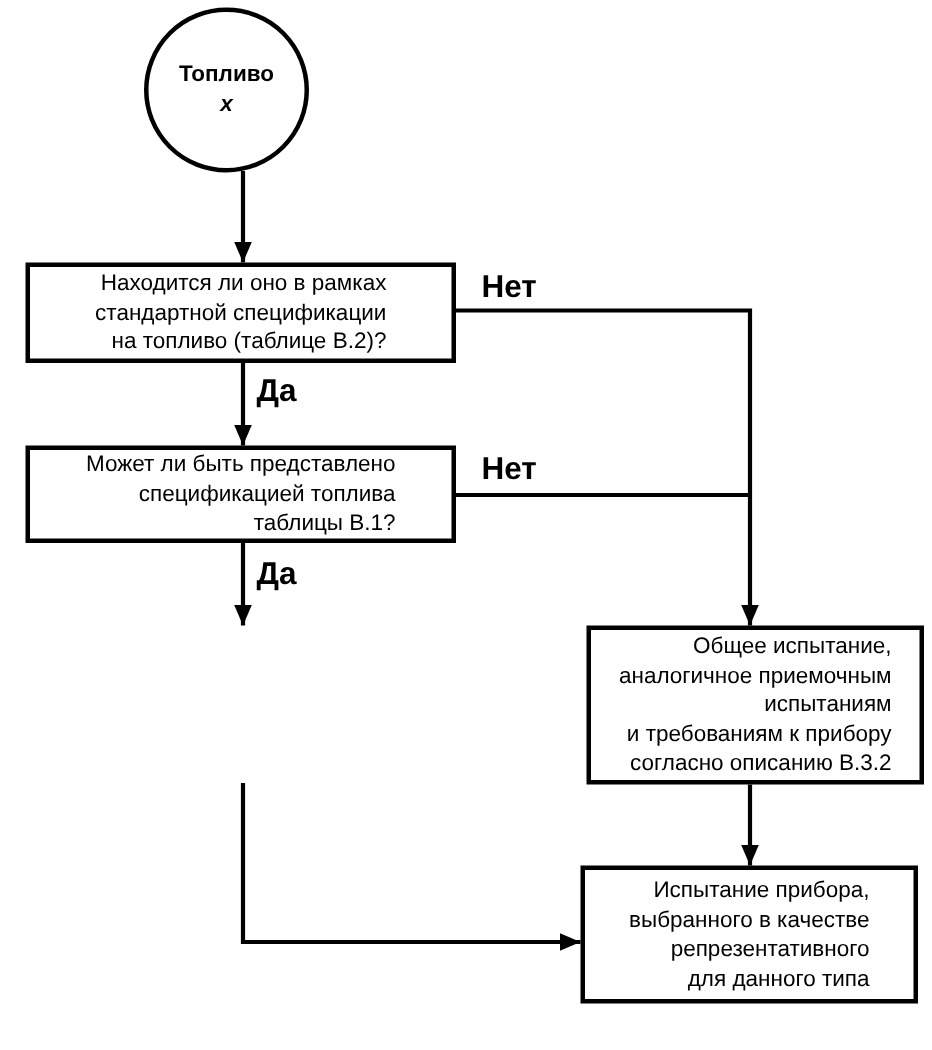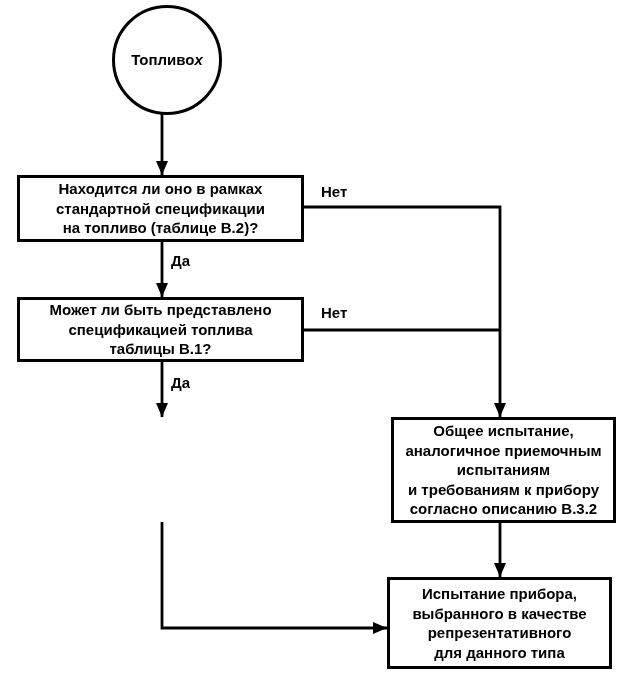--- a/index.html
+++ b/index.html
@@ -18,57 +18,57 @@
   }
   .connectors {
     position: absolute;
     left: 0;
     top: 0;
     width: 621px;
     height: 700px;
   }
   .start-circle {
     position: absolute;
-    left: 112px;
+    left: 96px;
     top: 5px;
     width: 104px;
     height: 104px;
     border: 3px solid #000000;
     border-radius: 50%;
     display: flex;
-    flex-direction: row;
+    flex-direction: column;
     align-items: center;
     justify-content: center;
     text-align: center;
     font-size: 15px;
     font-weight: bold;
     line-height: 20px;
   }
   .box {
     position: absolute;
     border: 3px solid #000000;
     box-sizing: border-box;
     display: flex;
     align-items: center;
     justify-content: center;
-    text-align: center;
+    text-align: right;
     font-size: 15px;
-    font-weight: bold;
+    font-weight: normal;
     line-height: 19.5px;
     white-space: pre-line;
     padding: 0 6px;
   }
   .box-q1 { left: 17px; top: 175px; width: 287px; height: 67px; }
   .box-q2 { left: 17px; top: 297px; width: 287px; height: 65px; }
   .box-limited { left: 17px; top: 417px; width: 287px; height: 105px; }
   .box-general { left: 391px; top: 417px; width: 225px; height: 106px; }
   .box-device  { left: 387px; top: 577px; width: 225px; height: 92px; }
   .edge-label {
     position: absolute;
-    font-size: 15px;
+    font-size: 21px;
     font-weight: bold;
     line-height: 17px;
     white-space: nowrap;
   }
   .label-no-1  { left: 321px; top: 183px; }
   .label-no-2  { left: 321px; top: 304px; }
   .label-yes-1 { left: 171px; top: 252px; }
   .label-yes-2 { left: 171px; top: 374px; }
   .var-italic { font-style: italic; }
 </style>

